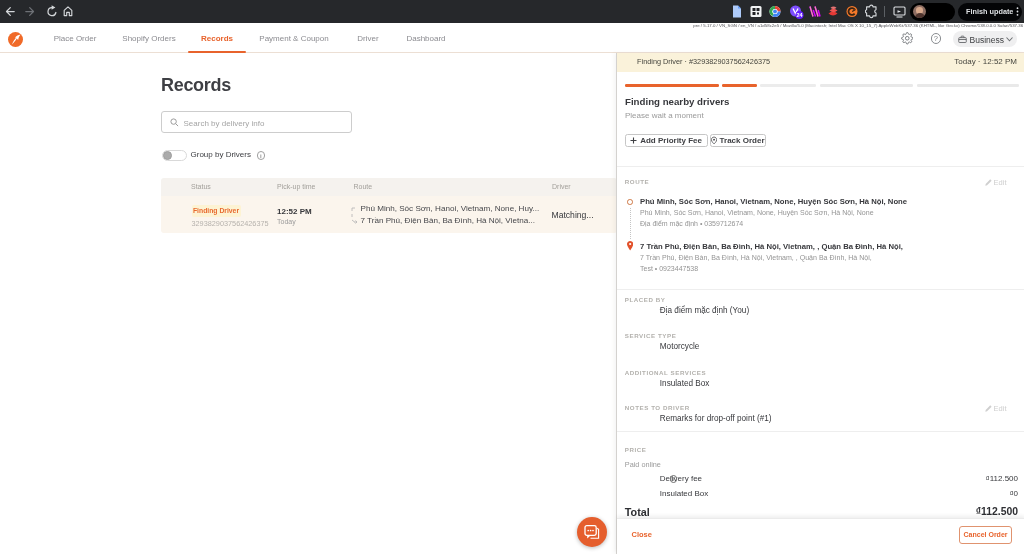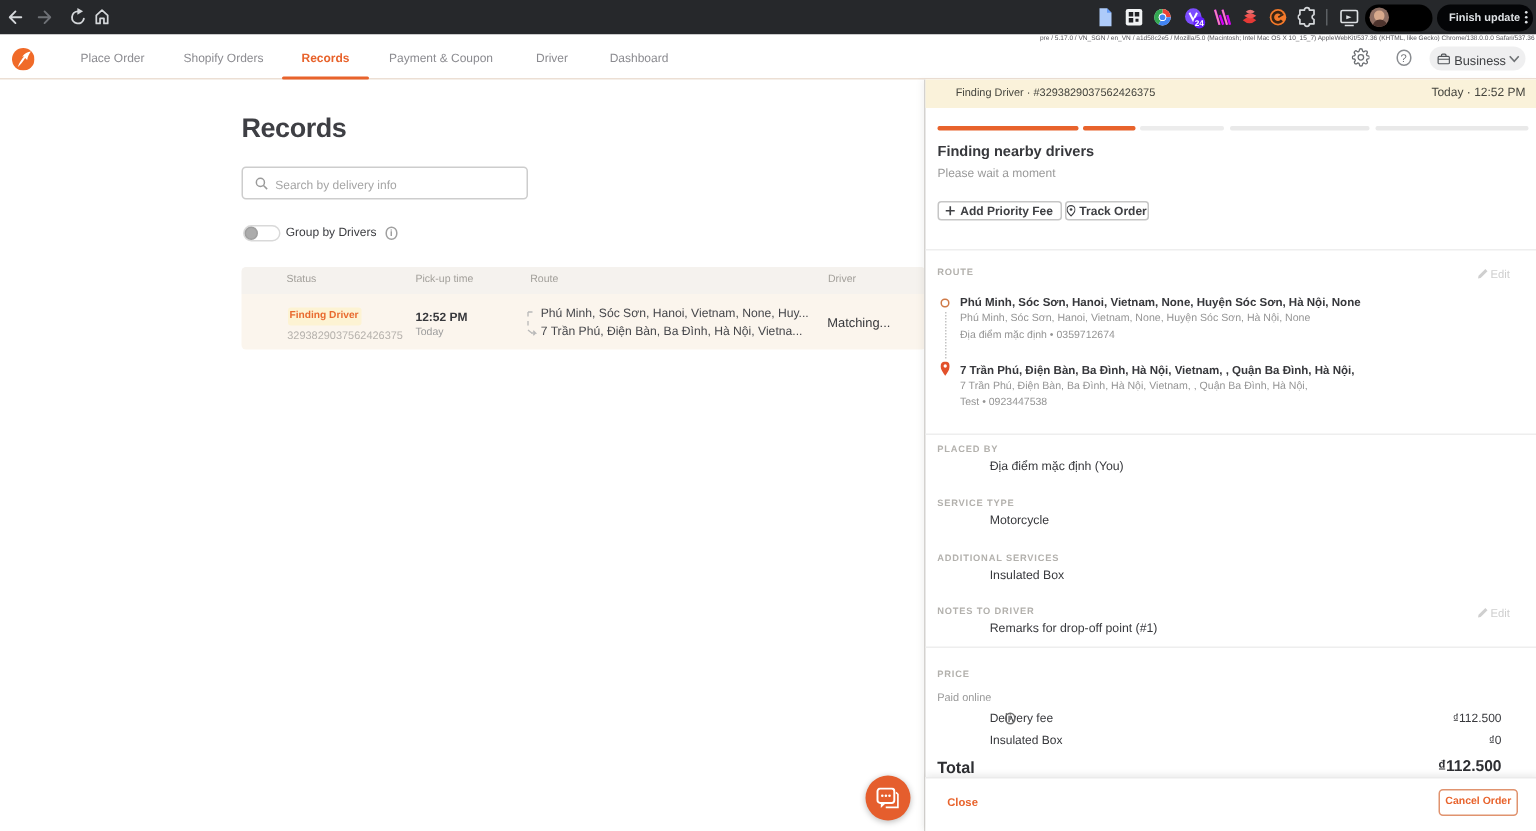--- a/index.html
+++ b/index.html
@@ -45,21 +45,21 @@
   border-left:1px solid #d4d2cf; box-shadow:-2px 0 4px rgba(90,80,70,.06); }
 #phead { position:absolute; left:0; top:0; width:408px; height:19.2px; background:#faf2da; }
 .seg { position:absolute; top:31px; height:2.6px; border-radius:1.3px; }
 .lbl { position:absolute; left:8.3px; font-size:6.2px; font-weight:bold; color:#b3b1ad; letter-spacing:0.55px; }
 .edit { position:absolute; left:368px; font-size:7.5px; color:#cfcfcf; }
 .edit svg { vertical-align:-1px; }
 .baddr { position:absolute; left:23.5px; font-size:7.7px; font-weight:bold; color:#37383c; white-space:nowrap; }
 .gaddr { position:absolute; left:23.5px; font-size:7.05px; color:#949494; white-space:nowrap; }
 .val { position:absolute; left:8.3px; font-size:8.2px; color:#37383c; white-space:nowrap;padding-left:35px; }
 .hr { position:absolute; left:0px; width:408px; height:1px; background:#eeeeee; }
-.money { position:absolute; font-size:8px; color:#37383c; text-align:center; right:23px; }
+.money { position:absolute; font-size:8px; color:#37383c; text-align:center; right:6px; }
 #pfooter { position:absolute; left:0; bottom:0; width:408px; height:36px; background:#fff;
   border-top:1px solid #ebebeb; box-shadow:0 -2px 4px rgba(0,0,0,.07); }
 .btn { position:absolute; top:80.8px; height:13.4px; border:1px solid #c6c6c6; border-radius:2.5px; background:#fff;
   font-size:8px; font-weight:bold; color:#3f4044; display:flex; align-items:center; justify-content:center; white-space:nowrap;text-align:center; }
 #chat { position:absolute; left:576.6px; top:517px; width:30.4px; height:30.4px; border-radius:50%;
   background:#e55e2d; box-shadow:0 1px 4px rgba(0,0,0,.28); }
 .ticon { position:absolute; top:0; height:23px; }
 </style>
 </head>
 <body>

